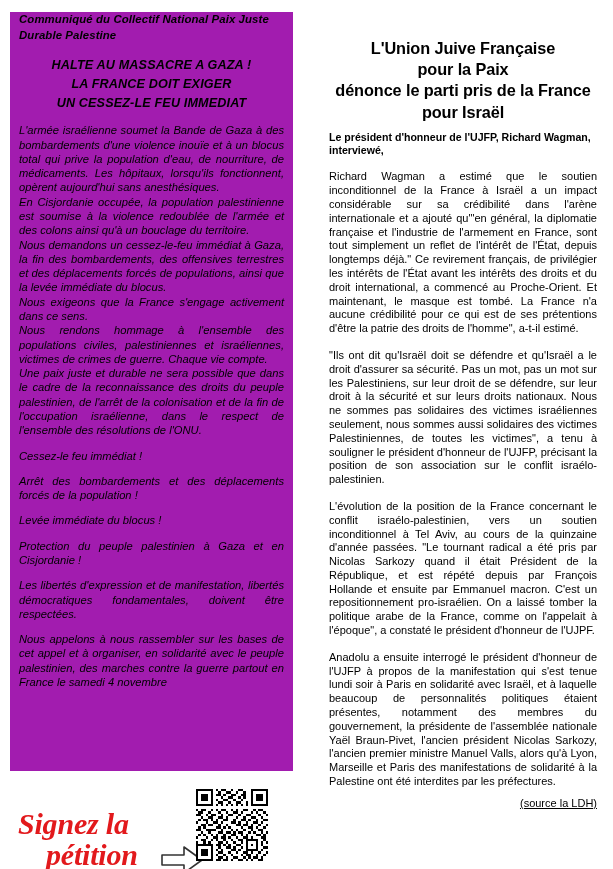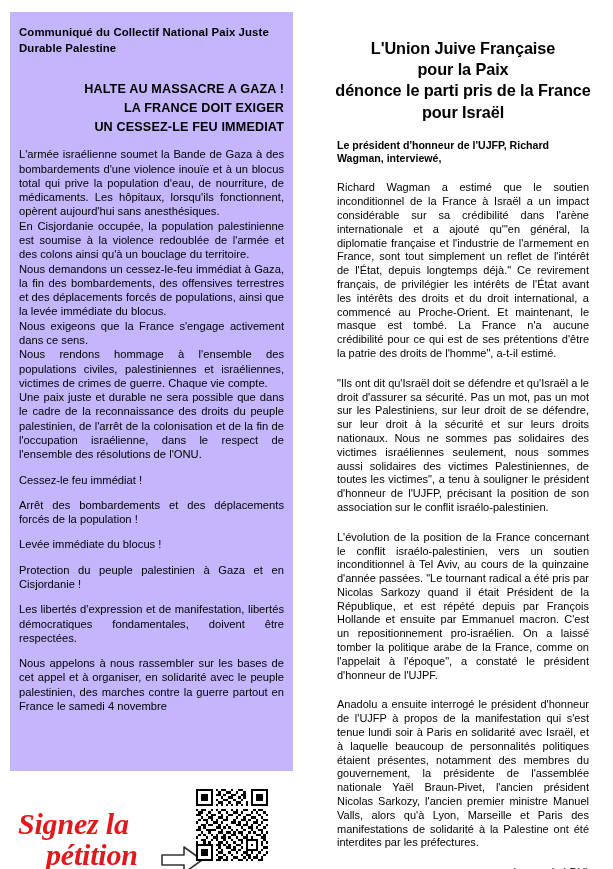--- a/index.html
+++ b/index.html
@@ -31,39 +31,40 @@
     width: 306px;
     height: 869px;
   }
 
   .pink-panel {
     position: absolute;
     left: 10px;
     top: 12px;
     width: 283px;
     height: 759px;
-    background: #c4b5fd;
+    background: #a21caf;
     box-sizing: border-box;
-    padding: 13px 9px 0 9px;
+    padding: 0 9px 0 9px;
+    font-style: italic;
   }
 
   .communique-head {
     font-size: 11.4px;
     font-weight: bold;
     line-height: 1.40;
     letter-spacing: 0.1px;
     margin: 0 0 10px 0;
   }
 
   .halte-title {
-    text-align: right;
+    text-align: center;
     font-size: 12.6px;
     font-weight: bold;
     line-height: 1.52;
-    margin: 23px 0 10px 0;
+    margin: 12px 0 10px 0;
     letter-spacing: 0.15px;
   }
 
   .pink-body {
     font-size: 11.2px;
     line-height: 1.275;
     text-align: justify;
     text-justify: inter-word;
   }
   .pink-body p {
@@ -145,21 +146,21 @@
     text-justify: inter-word;
   }
   .intro-line {
     font-weight: bold;
     text-align: left;
     margin: 28px 0 0 0;
     line-height: 1.26;
     font-size: 10.6px;
   }
   .right-body p {
-    margin: 16px;
+    margin: 8px;
   }
   .right-body p.gap {
     margin-top: 13px;
   }
   .source-line {
     text-align: right;
     margin: 20px 10px 0 0;
     font-size: 11.0px;
     text-decoration: underline;
   }

